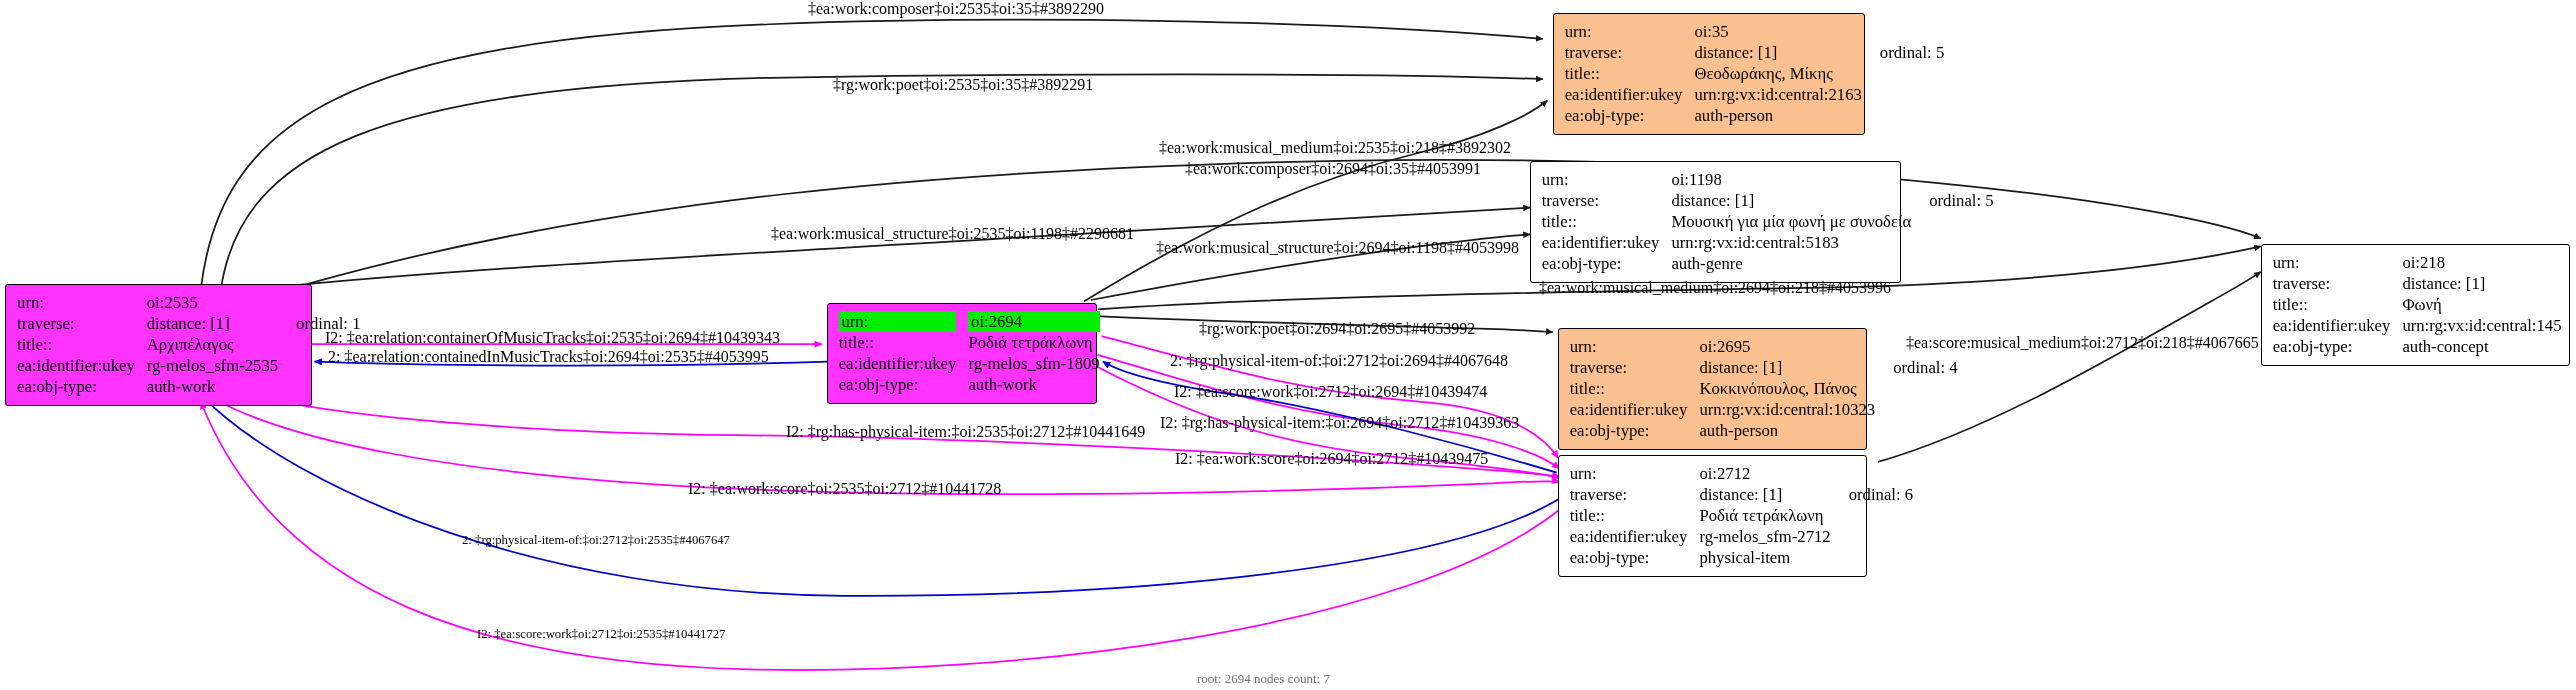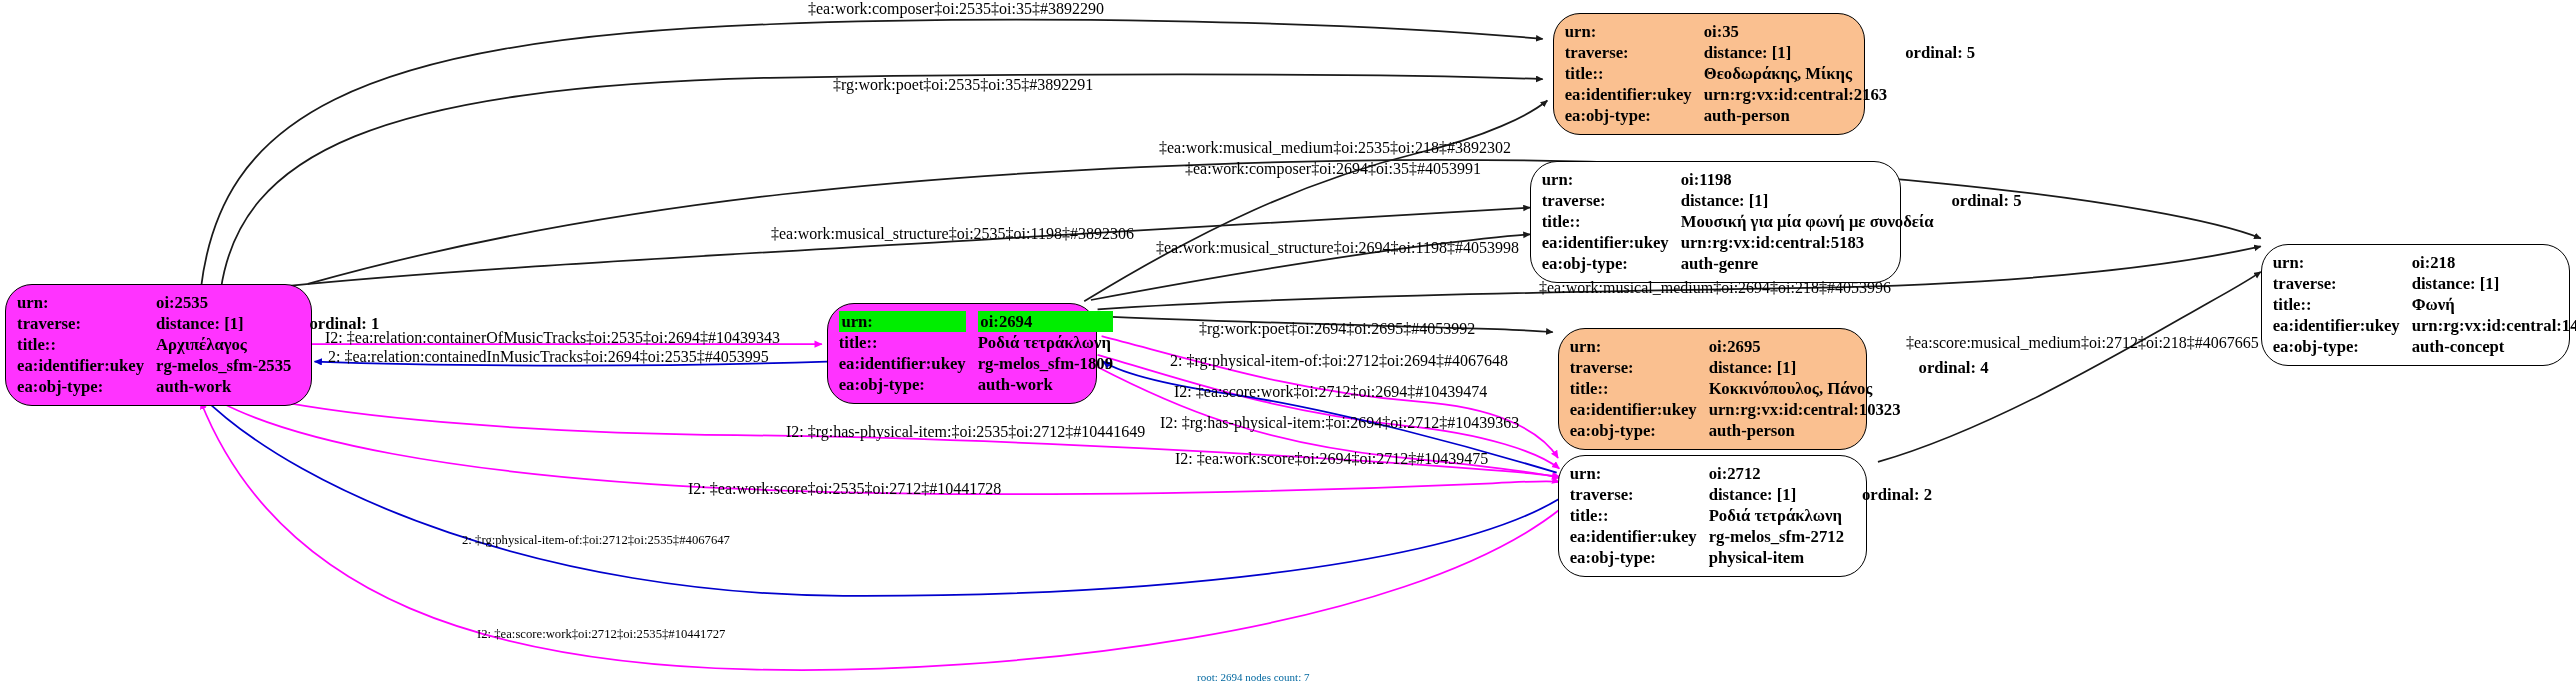--- a/index.html
+++ b/index.html
@@ -8,25 +8,24 @@
     width:2576px;height:691px;
     position:relative;overflow:hidden;
   }
   #graph-root{position:absolute;left:0;top:0;width:2576px;height:691px;}
   svg#edge-layer{position:absolute;left:0;top:0;width:2576px;height:691px;pointer-events:none;}
 
   
   .node{
     position:absolute;
     border:1.3px solid #000000;
-    border-radius:27px;
+    border-radius:3px;
     box-sizing:border-box;
     padding:6.7px 10.7px 8px 10.7px;
     background:#ffffff;
-    font-weight:bold;
   }
   .node.orange{background:#fac090;}
   .node.magenta{background:#ff33ff;}
   .node table{border-collapse:collapse;border-spacing:0;}
   .node td{
     font-size:16.7px;
     line-height:21px;
     color:#000000;
     white-space:nowrap;
     padding:0 0 0 0;
@@ -42,22 +41,22 @@
     position:absolute;
     font-size:16px;
     line-height:15.4px;
     color:#000000;
     white-space:nowrap;
     background:transparent;
   }
   .elabel.sm{font-size:12.7px;}
   .caption{
     position:absolute;
-    font-size:11px;
-    color:#0369a1;
+    font-size:13px;
+    color:#737373;
     white-space:nowrap;
   }
 </style>
 </head>
 <body>
 
 <div id="graph-root">
 
   <svg id="edge-layer" viewBox="0 0 3849 1032">
     <defs>
@@ -311,21 +310,21 @@
     <table>
       <tbody>
           <tr>
             <td class="k">urn:</td>
           <td class="v">oi:2712</td>
             <td></td>
           </tr>
       <tr>
             <td class="k">traverse:</td>
           <td class="v">distance: [1]</td>
-          <td class="ord">ordinal: 2</td>
+          <td class="ord">ordinal: 6</td>
           </tr>
       <tr>
             <td class="k">title::</td>
           <td class="v">Ροδιά τετράκλωνη</td>
             <td></td>
           </tr>
       <tr>
             <td class="k">ea:identifier:ukey</td>
           <td class="v">rg-melos_sfm-2712</td>
             <td></td>
@@ -336,21 +335,21 @@
             <td></td>
           </tr>
     </tbody>
       </table>
   </div>
 
   <div class="elabel" style="left:808px;top:1.3px;">‡ea:work:composer‡oi:2535‡oi:35‡#3892290</div>
   <div class="elabel" style="left:833px;top:67px;margin-top:10px;">‡rg:work:poet‡oi:2535‡oi:35‡#3892291</div>
   <div class="elabel" style="left:1159px;top:140px;">‡ea:work:musical_medium‡oi:2535‡oi:218‡#3892302</div>
   <div class="elabel" style="left:1185px;top:161px;">‡ea:work:composer‡oi:2694‡oi:35‡#4053991</div>
-  <div class="elabel" style="left:771px;top:226px;">‡ea:work:musical_structure‡oi:2535‡oi:1198‡#3892306</div>
+  <div class="elabel" style="left:771px;top:226px;">‡ea:work:musical_structure‡oi:2535‡oi:1198‡#2298681</div>
   <div class="elabel" style="left:1156px;top:240px;">‡ea:work:musical_structure‡oi:2694‡oi:1198‡#4053998</div>
   <div class="elabel" style="left:1539px;top:280px;">‡ea:work:musical_medium‡oi:2694‡oi:218‡#4053996</div>
   <div class="elabel" style="left:325px;top:330px;">I2: ‡ea:relation:containerOfMusicTracks‡oi:2535‡oi:2694‡#10439343</div>
   <div class="elabel" style="left:328px;top:349px;">2: ‡ea:relation:containedInMusicTracks‡oi:2694‡oi:2535‡#4053995</div>
   <div class="elabel" style="left:1199px;top:321px;">‡rg:work:poet‡oi:2694‡oi:2695‡#4053992</div>
   <div class="elabel" style="left:1170px;top:353px;">2: ‡rg:physical-item-of:‡oi:2712‡oi:2694‡#4067648</div>
   <div class="elabel" style="left:1906px;top:335px;">‡ea:score:musical_medium‡oi:2712‡oi:218‡#4067665</div>
   <div class="elabel" style="left:1174px;top:384px;">I2: ‡ea:score:work‡oi:2712‡oi:2694‡#10439474</div>
   <div class="elabel" style="left:1160px;top:415px;">I2: ‡rg:has-physical-item:‡oi:2694‡oi:2712‡#10439363</div>
   <div class="elabel" style="left:1175px;top:451px;">I2: ‡ea:work:score‡oi:2694‡oi:2712‡#10439475</div>

